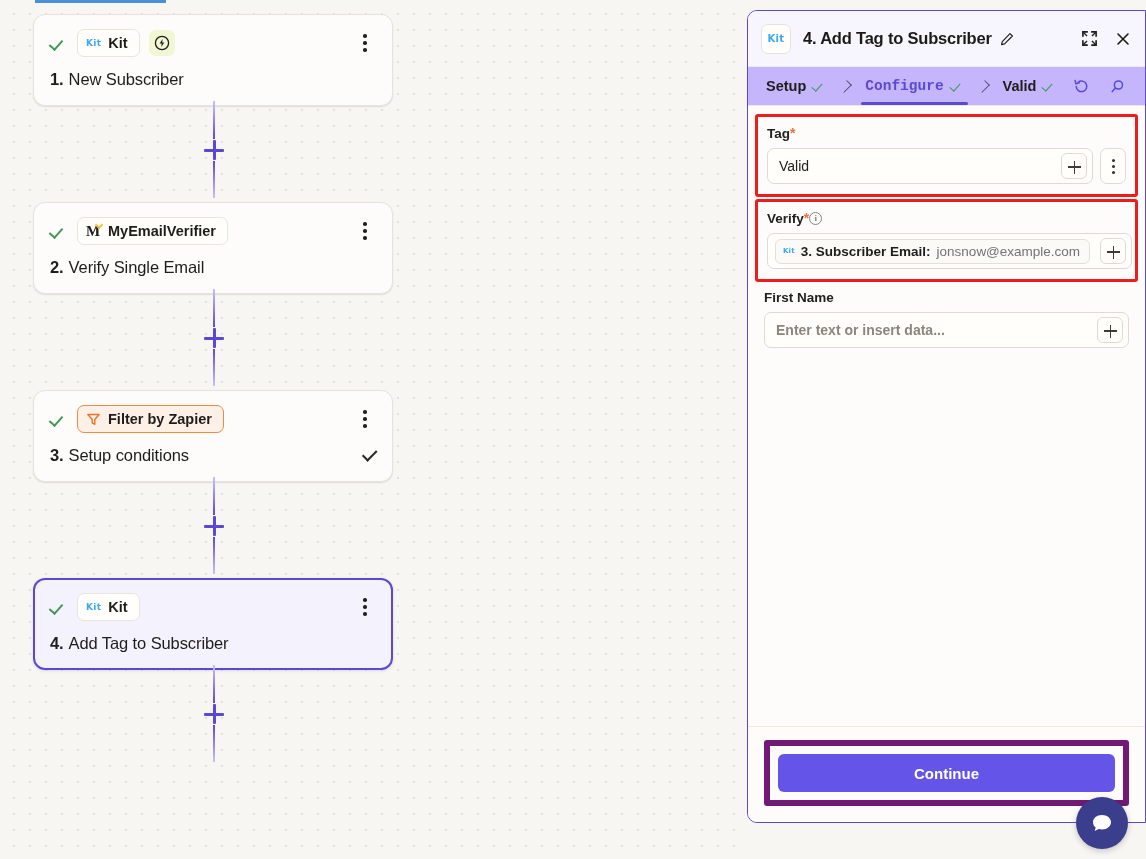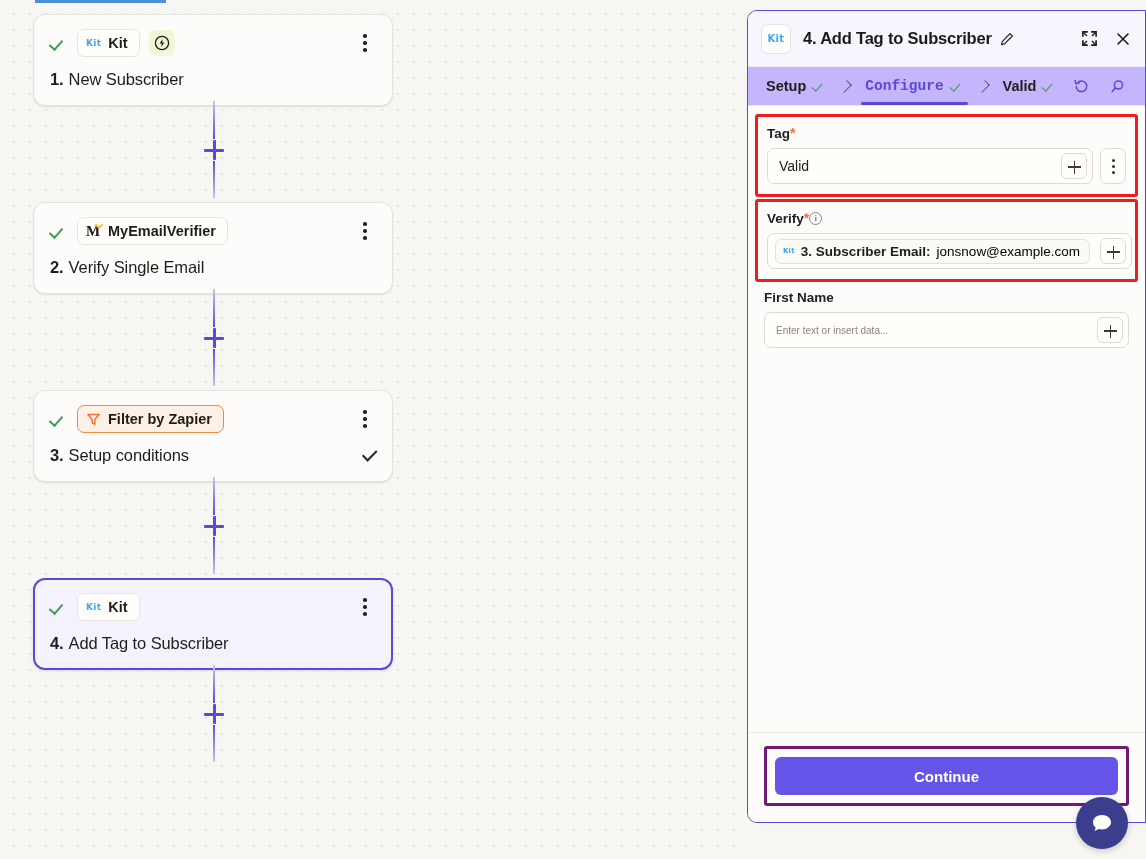--- a/index.html
+++ b/index.html
@@ -190,21 +190,21 @@
     font-size: 9px; font-weight: 700; color: #8a857c; line-height: 11px;
     text-align: center; font-family: "Liberation Serif", serif; cursor: pointer;
   }
   .input-row { display: flex; align-items: stretch; gap: 7px; }
   .input-box {
     flex: 1; min-height: 35px; background: #fffefb;
     border: 1px solid #dedbd4; border-radius: 7px;
     display: flex; align-items: center; padding: 4px 5px 4px 11px; gap: 10px;
   }
   .input-val { font-size: 14px; color: #23211d; flex: 1; }
-  .input-ph { font-size: 10px; color: #8b867d; flex: 1; }
+  .input-ph { font-size: 14px; color: #8b867d; flex: 1; font-weight: bold; }
   .plus-btn {
     width: 26px; height: 26px; border: 1px solid #dedbd4; border-radius: 6px;
     background: #fffefb; display: flex; align-items: center; justify-content: center;
     flex: none; cursor: pointer; position: relative;
   }
   .plus-btn::before, .plus-btn::after {
     content: ""; position: absolute; background: #3e3b35;
   }
   .plus-btn::before { left: 6px; top: 12px; width: 13px; height: 1.6px; }
   .plus-btn::after { left: 11.7px; top: 6.5px; width: 1.6px; height: 13px; }
@@ -213,31 +213,31 @@
     background: #fffefb; display: flex; flex-direction: column; align-items: center;
     justify-content: center; gap: 3px; flex: none; cursor: pointer;
   }
   .kebab-btn i { width: 3px; height: 3px; border-radius: 50%; background: #34322d; }
   .token {
     display: inline-flex; align-items: center; gap: 6px; height: 25px;
     background: #fbfaf7; border: 1px solid #e3e0d9; border-radius: 6px;
     padding: 0 9px 0 7px; font-size: 13.5px; max-width: 100%;
   }
   .token .lbl { font-weight: 700; color: #1f1d1a; white-space: nowrap; }
-  .token .val { color: #000000; white-space: nowrap; }
+  .token .val { color: #737373; white-space: nowrap; }
   .token .mini {
     font-size: 7px; font-weight: 800; color: #3ba7f5; letter-spacing: .2px;
     font-family: "DejaVu Sans", sans-serif;
   }
 
   .panel-footer {
     flex: none; padding: 13px 16px 16px 16px; background: #fdfcfa;
     border-top: 1px solid #ece9e2;
   }
-  .continue-wrap { border: 3px solid #701a75; border-radius: 3px; padding: 8px; }
+  .continue-wrap { border: 6px solid #701a75; border-radius: 3px; padding: 8px; }
   .continue-btn {
     width: 100%; height: 38px; background: #6martin; background: #6554e8;
     color: #ffffff; font-size: 15px; font-weight: 700; border: none;
     border-radius: 6px; cursor: pointer; font-family: "Liberation Sans", sans-serif;
   }
 
   
   #chat {
     position: absolute; right: 18px; bottom: 10px; width: 52px; height: 52px;
     border-radius: 50%; background: #3b3e8c; z-index: 50;

